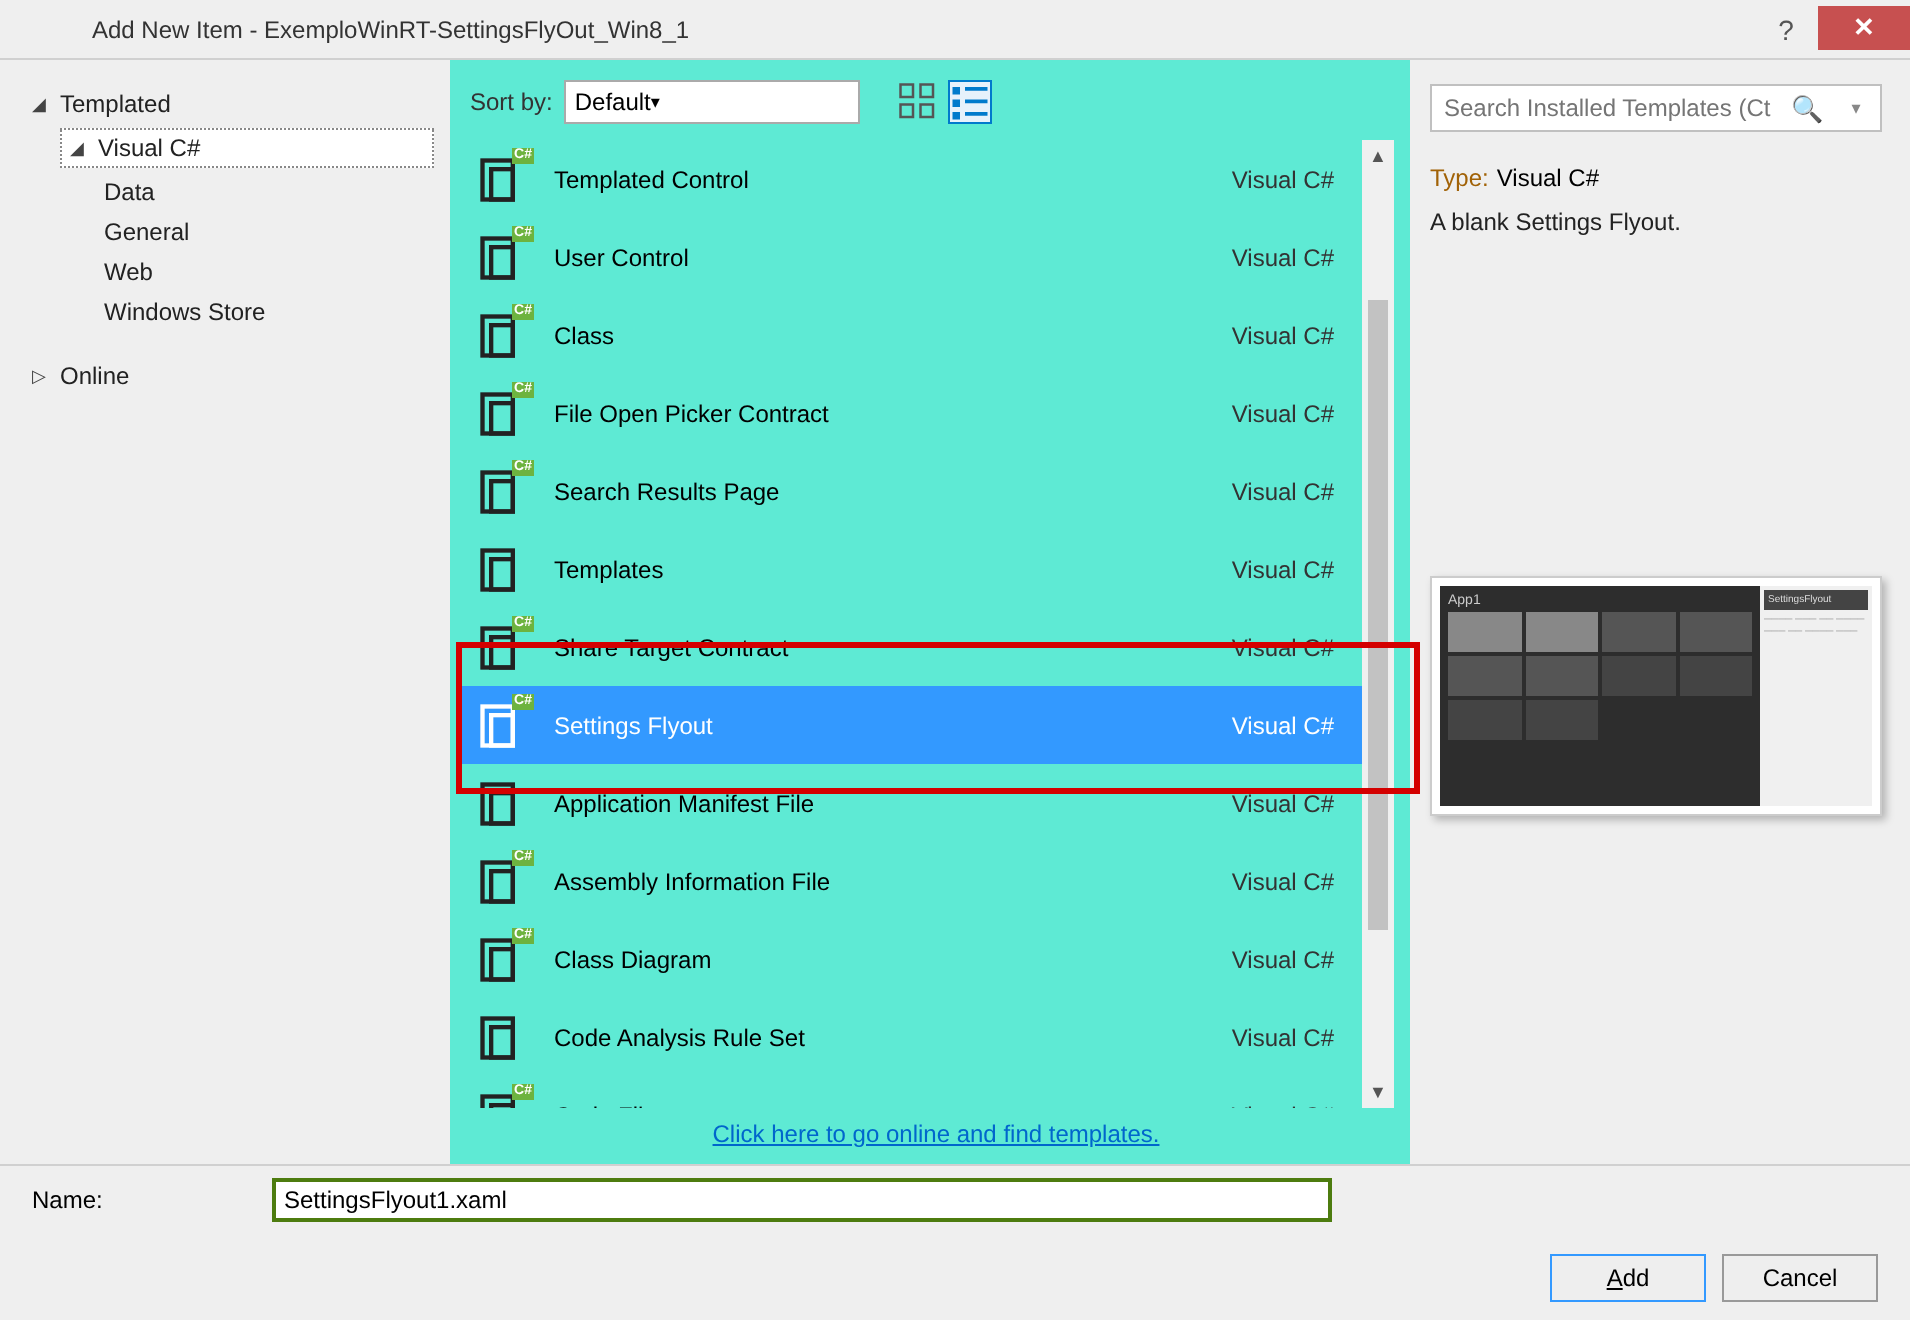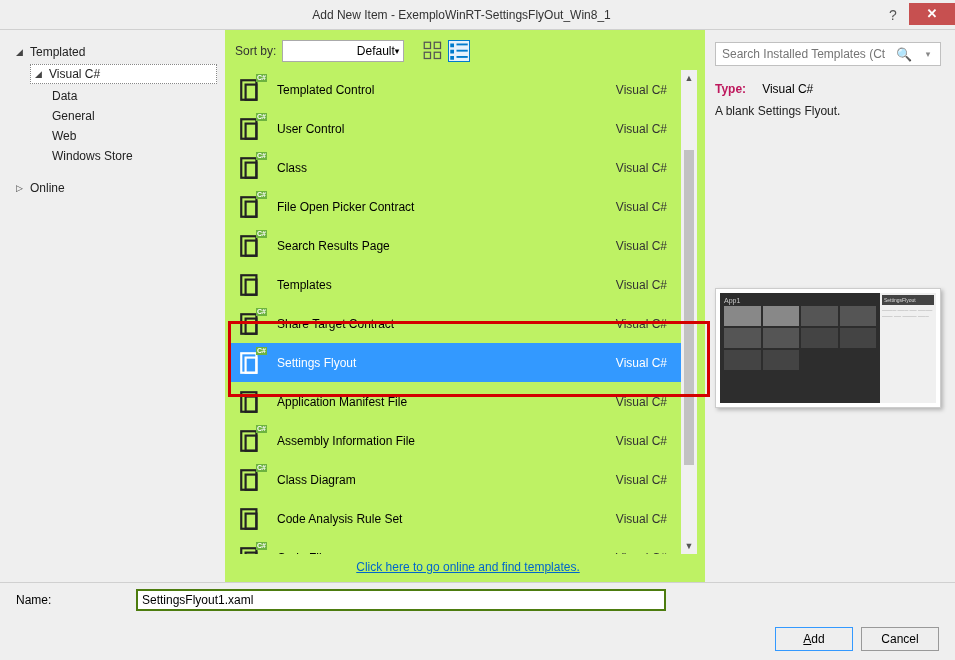--- a/index.html
+++ b/index.html
@@ -1,41 +1,41 @@
 <!DOCTYPE html>
 <html><head>
 <meta charset="utf-8">
 <style>
   * { box-sizing: border-box; margin: 0; padding: 0; }
   body { font-family: "Segoe UI", Arial, sans-serif; font-size: 12px; background: #efefef; width: 955px; height: 660px; overflow: hidden; }
 
   
   .titlebar { height: 30px; background: #efefef; display: flex; align-items: center; border-bottom: 1px solid #d0d0d0; }
-  .titlebar-title { flex: 1; text-align: center; font-size: 12px; color: #333; }
+  .titlebar-title { flex: 1; font-size: 12px; color: #333; }
   .titlebar-buttons { display: flex; }
   .titlebar-btn { width: 32px; height: 24px; display: flex; align-items: center; justify-content: center; color: #555; font-size: 14px; }
   .titlebar-btn.close { background: #c75050; color: #fff; width: 46px; height: 22px; font-size: 13px; font-weight: bold; }
   
   
   .content { display: flex; height: 552px; }
   .left-pane { width: 225px; padding: 12px 8px 8px 14px; }
-  .center-pane { flex: 1; display: flex; flex-direction: column; padding: 10px 0 6px 6px; background: #bef264; position: relative; }
+  .center-pane { flex: 1; display: flex; flex-direction: column; padding: 10px 0 6px 6px; background: #5eead4; position: relative; }
   .right-pane { width: 250px; padding: 12px 14px 8px 10px; }
 
   
   .tree-item { padding: 3px 2px; display: flex; align-items: center; gap: 4px; color: #222; }
   .tree-item.root { font-size: 12px; }
   .tree-item .arrow { width: 10px; font-size: 9px; color: #444; display: inline-block; }
   .tree-item.selected-node { background: #fff; border: 1px dotted #888; padding: 2px 4px; margin: 2px 0; }
   .tree-child { padding-left: 38px; font-size: 12px; padding-top:3px; padding-bottom:3px; color:#222; }
 
   
   .sortbar { display: flex; align-items: center; gap: 6px; padding: 0 12px 8px 4px; }
   .sortbar-label { font-size: 12px; color: #333; }
-  .sort-select { width: 122px; height: 22px; border: 1px solid #aaa; background: #fff; font-size: 12px; padding: 0 4px; display: flex; align-items: center; justify-content: flex-end; }
+  .sort-select { width: 148px; height: 22px; border: 1px solid #aaa; background: #fff; font-size: 12px; padding: 0 4px; display: flex; align-items: center; justify-content: flex-start; }
   .viewbtns { display: flex; gap: 4px; margin-left: 12px; }
   .viewbtn { width: 22px; height: 22px; border: 1px solid transparent; display: flex; align-items: center; justify-content: center; color: #444; }
   .viewbtn.active { border: 1px solid #007acc; background:#e6f1fb; }
 
   
   .list-area { flex: 1; position: relative; overflow: hidden; margin-right: 8px; }
   .list-scroll { position: absolute; top: 0; left: 0; right: 16px; bottom: 0; overflow: hidden; }
   .scrollbar { position: absolute; top: 0; right: 0; width: 16px; bottom: 0; background: #f0f0f0; }
   .scroll-thumb { position: absolute; top: 80px; left: 3px; width: 10px; height: 315px; background: #c2c2c2; }
   .scroll-arrow { position: absolute; left: 0; width: 16px; height: 16px; font-size: 9px; color: #555; text-align: center; line-height: 16px; }
@@ -54,21 +54,21 @@
   .red-box { position: absolute; border: 3px solid #d40000; left: 228px; top: 321px; width: 482px; height: 76px; pointer-events: none; z-index: 10; }
 
   .online-link { text-align: center; padding: 6px 0 2px 0; }
   .online-link a { color: #0066cc; text-decoration: underline; font-size: 12px; }
 
   
   .searchbox { display: flex; align-items: center; border: 1px solid #c0c0c0; background: #fff; height: 24px; margin-bottom: 16px; }
   .searchbox input { flex: 1; border: none; outline: none; font-size: 12px; padding: 0 6px; color: #999; font-style: normal; }
   .searchbox .sicon { width: 24px; text-align: center; color: #555; font-size: 13px; }
   .info-line { font-size: 12px; margin-bottom: 8px; }
-  .info-line .label { color: #be185d; font-weight: bold; margin-right: 16px; }
+  .info-line .label { color: #a16207; font-weight: normal; margin-right: 4px; }
   .info-desc { font-size: 12px; color: #222; }
   .preview { margin-top: 170px; border: 1px solid #ccc; box-shadow: 2px 2px 4px rgba(0,0,0,.25); padding: 4px; background: #fff; }
   .preview-inner { background: #2d2d2d; height: 110px; display: flex; }
   .pv-main { flex: 1; padding: 4px; }
   .pv-title { color: #ccc; font-size: 7px; margin-bottom: 2px; }
   .pv-tiles { display: grid; grid-template-columns: repeat(4, 1fr); gap: 2px; }
   .pv-tile { height: 20px; background: #555; }
   .pv-tile.light { background: #888; }
   .pv-tile.dark2 { background: #444; }
   .pv-flyout { width: 56px; background: #f0f0f0; font-size:5px; color:#999; padding:2px;}

